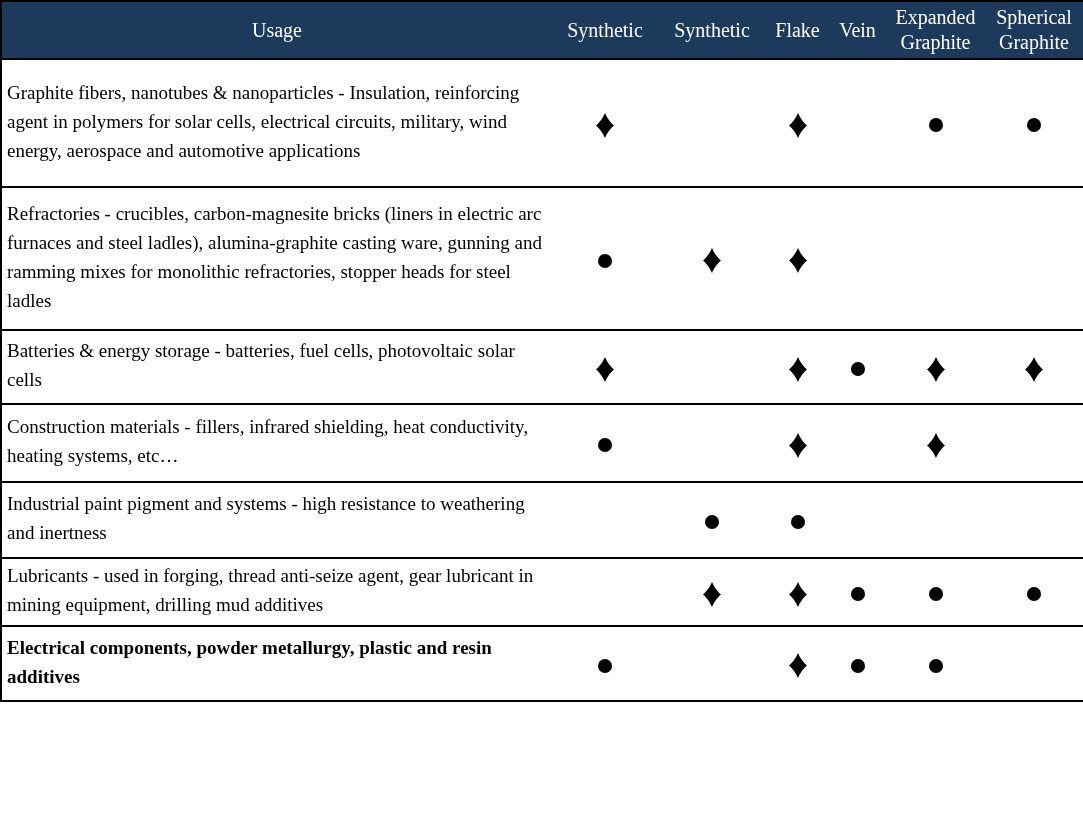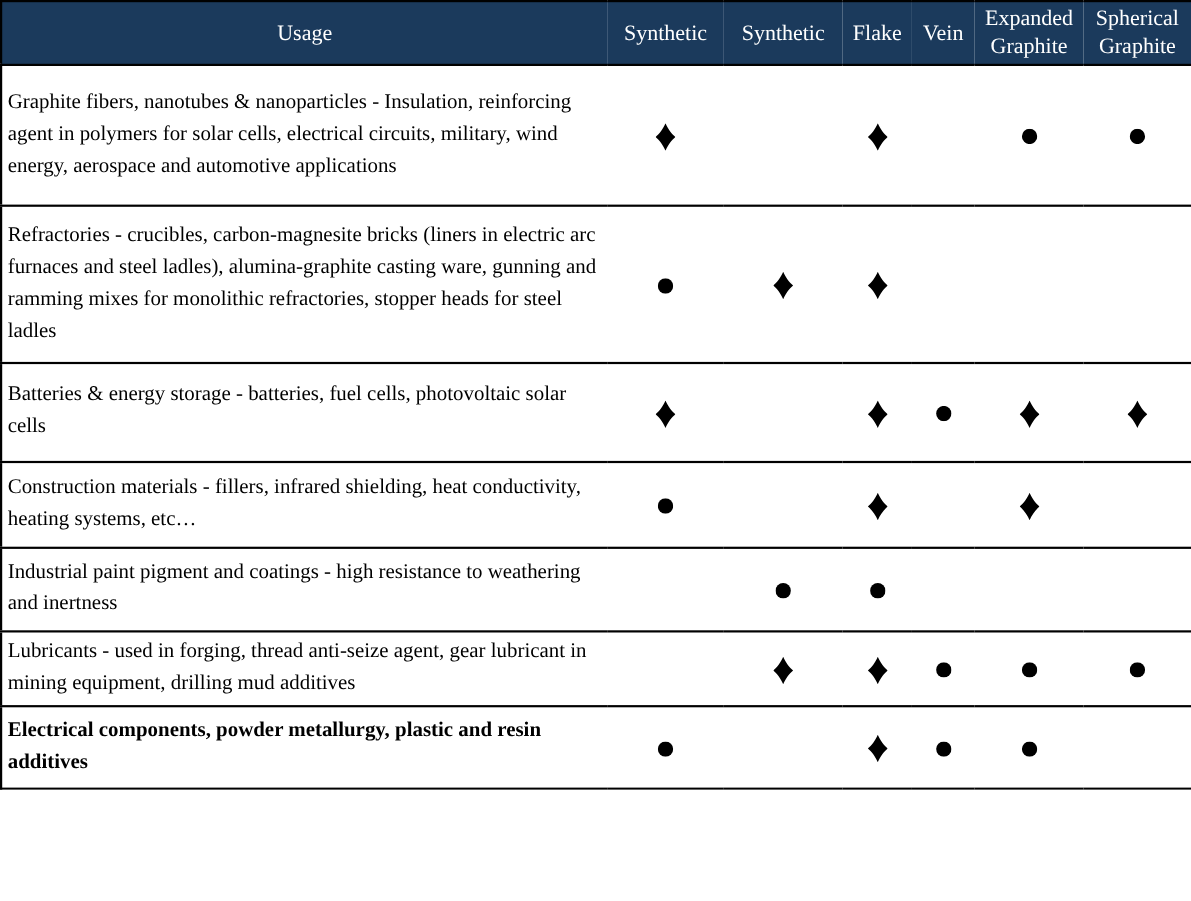--- a/index.html
+++ b/index.html
@@ -103,21 +103,21 @@
         <td class="symbol-cell"><span class="sym"><svg width="18" height="25" viewBox="0 0 18 25">
               <path d="M9 0 C11 5 15 10 18 12.5 C15 15 11 20 9 25 C7 20 3 15 0 12.5 C3 10 7 5 9 0 Z" fill="#000000"></path>
             </svg></span></td>
         <td class="symbol-cell"><span class="sym"><svg width="18" height="25" viewBox="0 0 18 25">
               <path d="M9 0 C11 5 15 10 18 12.5 C15 15 11 20 9 25 C7 20 3 15 0 12.5 C3 10 7 5 9 0 Z" fill="#000000"></path>
             </svg></span></td>
         <td class="symbol-cell"></td>
         <td class="symbol-cell"></td>
         <td class="symbol-cell"></td>
       </tr>
-      <tr style="height: 90px;">
+      <tr style="height: 74px;">
         <td class="usage-cell">Batteries &amp; energy storage - batteries, fuel cells, photovoltaic solar cells</td>
         <td class="symbol-cell"><span class="sym"><svg width="18" height="25" viewBox="0 0 18 25">
               <path d="M9 0 C11 5 15 10 18 12.5 C15 15 11 20 9 25 C7 20 3 15 0 12.5 C3 10 7 5 9 0 Z" fill="#000000"></path>
             </svg></span></td>
         <td class="symbol-cell"></td>
         <td class="symbol-cell"><span class="sym"><svg width="18" height="25" viewBox="0 0 18 25">
               <path d="M9 0 C11 5 15 10 18 12.5 C15 15 11 20 9 25 C7 20 3 15 0 12.5 C3 10 7 5 9 0 Z" fill="#000000"></path>
             </svg></span></td>
         <td class="symbol-cell"><span class="sym"><svg width="14" height="14" viewBox="0 0 14 14">
               <circle cx="7" cy="7" r="7" fill="#000000"></circle>
@@ -138,21 +138,21 @@
         <td class="symbol-cell"><span class="sym"><svg width="18" height="25" viewBox="0 0 18 25">
               <path d="M9 0 C11 5 15 10 18 12.5 C15 15 11 20 9 25 C7 20 3 15 0 12.5 C3 10 7 5 9 0 Z" fill="#000000"></path>
             </svg></span></td>
         <td class="symbol-cell"></td>
         <td class="symbol-cell"><span class="sym"><svg width="18" height="25" viewBox="0 0 18 25">
               <path d="M9 0 C11 5 15 10 18 12.5 C15 15 11 20 9 25 C7 20 3 15 0 12.5 C3 10 7 5 9 0 Z" fill="#000000"></path>
             </svg></span></td>
         <td class="symbol-cell"></td>
       </tr>
       <tr style="height: 76px;">
-        <td class="usage-cell">Industrial paint pigment and coatings - high resistance to weathering and inertness</td>
+        <td class="usage-cell">Industrial paint pigment and systems - high resistance to weathering and inertness</td>
         <td class="symbol-cell"></td>
         <td class="symbol-cell"><span class="sym"><svg width="14" height="14" viewBox="0 0 14 14">
               <circle cx="7" cy="7" r="7" fill="#000000"></circle>
             </svg></span></td>
         <td class="symbol-cell"><span class="sym"><svg width="14" height="14" viewBox="0 0 14 14">
               <circle cx="7" cy="7" r="7" fill="#000000"></circle>
             </svg></span></td>
         <td class="symbol-cell"></td>
         <td class="symbol-cell"></td>
         <td class="symbol-cell"></td>

